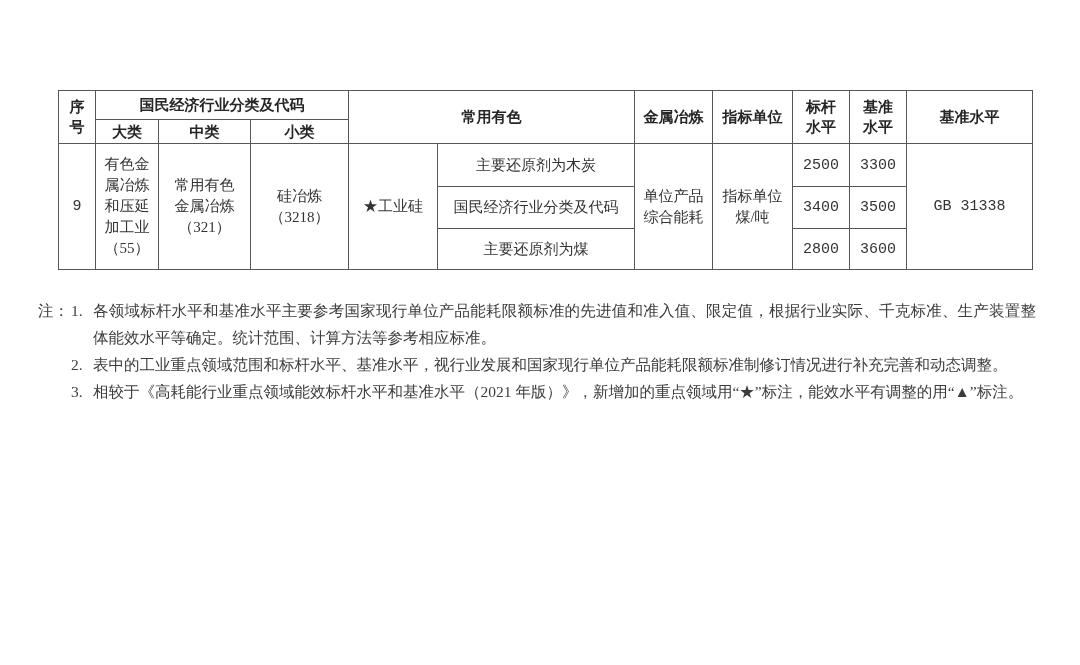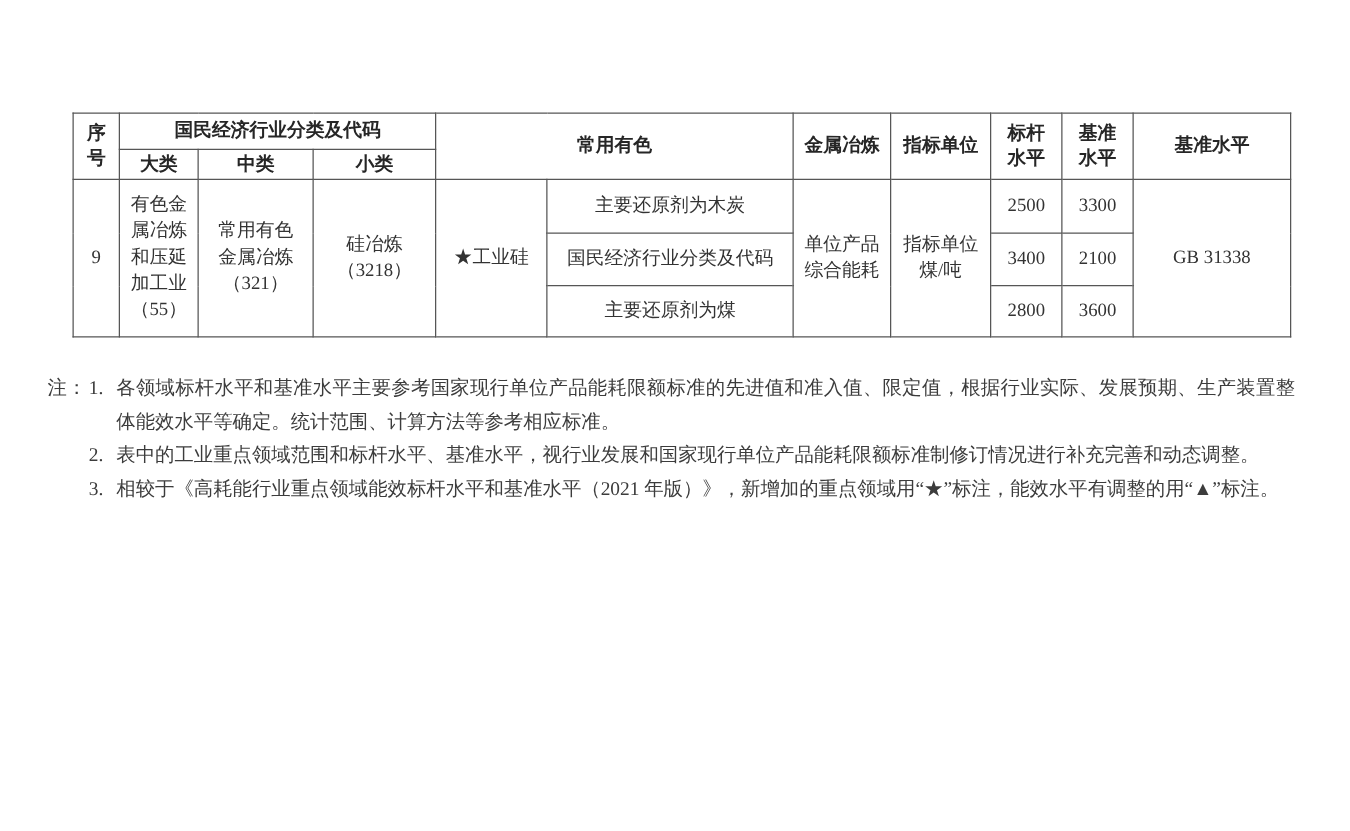--- a/index.html
+++ b/index.html
@@ -29,21 +29,21 @@
     white-space: pre-line;
     overflow: hidden;
   }
   .doc-table th {
     font-family: "Liberation Sans", "DejaVu Sans", sans-serif;
     font-weight: bold;
     color: #262626;
     line-height: 20px;
   }
   .serif-num {
-    font-family: Liberation Serif, serif;
+    font-family: Liberation Mono, monospace;
     font-size: 15.5px;
   }
   .notes {
     position: absolute;
     left: 38px;
     top: 297px;
     width: 998px;
     font-size: 15.5px;
     line-height: 27px;
     color: #3c3c3c;
@@ -111,35 +111,35 @@
 综合能耗</td>
         <td rowspan="3">指标单位
 煤/吨</td>
         <td class="serif-num">2500</td>
         <td class="serif-num">3300</td>
         <td rowspan="3" class="serif-num">GB 31338</td>
       </tr>
       <tr style="height:42px">
         <td>国民经济行业分类及代码</td>
         <td class="serif-num">3400</td>
-        <td class="serif-num">2100</td>
+        <td class="serif-num">3500</td>
       </tr>
       <tr style="height:41px">
         <td>主要还原剂为煤</td>
         <td class="serif-num">2800</td>
         <td class="serif-num">3600</td>
       </tr>
     </tbody>
   </table>
 
   <div class="notes">
     <div class="note-row">
       <span class="note-gutter">注：</span>
       <span class="note-marker">1.</span>
-      <span class="note-text">各领域标杆水平和基准水平主要参考国家现行单位产品能耗限额标准的先进值和准入值、限定值，根据行业实际、发展预期、生产装置整体能效水平等确定。统计范围、计算方法等参考相应标准。</span>
+      <span class="note-text">各领域标杆水平和基准水平主要参考国家现行单位产品能耗限额标准的先进值和准入值、限定值，根据行业实际、千克标准、生产装置整体能效水平等确定。统计范围、计算方法等参考相应标准。</span>
     </div>
     <div class="note-row">
       <span class="note-gutter"></span>
       <span class="note-marker">2.</span>
       <span class="note-text">表中的工业重点领域范围和标杆水平、基准水平，视行业发展和国家现行单位产品能耗限额标准制修订情况进行补充完善和动态调整。</span>
     </div>
     <div class="note-row">
       <span class="note-gutter"></span>
       <span class="note-marker">3.</span>
       <span class="note-text">相较于《高耗能行业重点领域能效标杆水平和基准水平（2021 年版）》，新增加的重点领域用“★”标注，能效水平有调整的用“▲”标注。</span>

